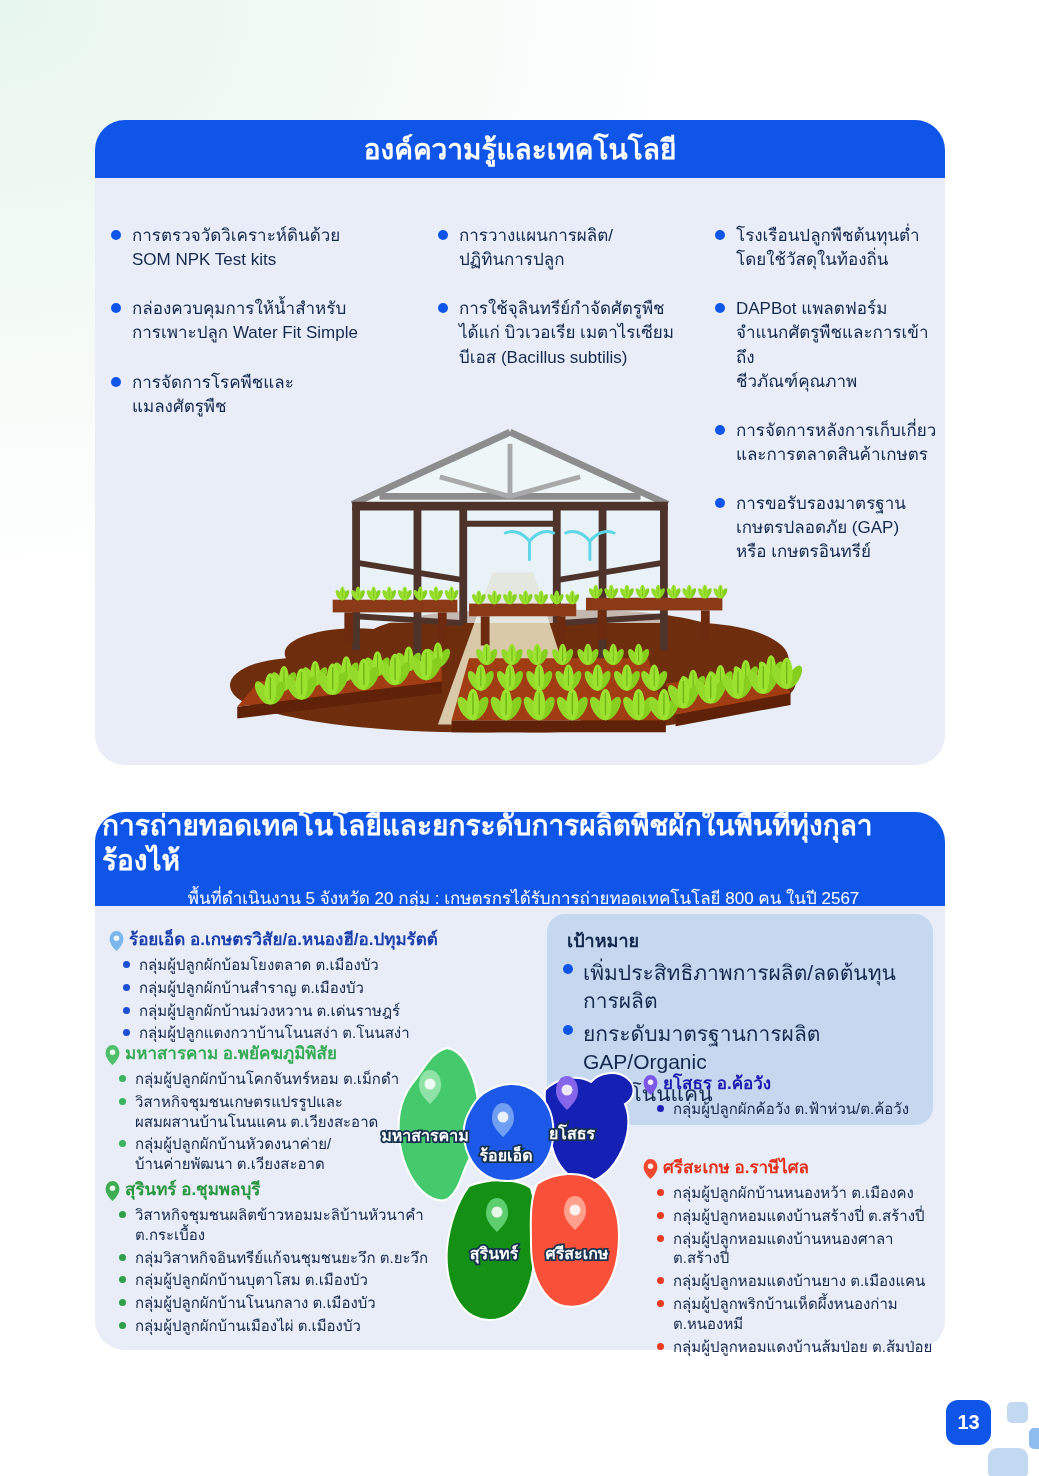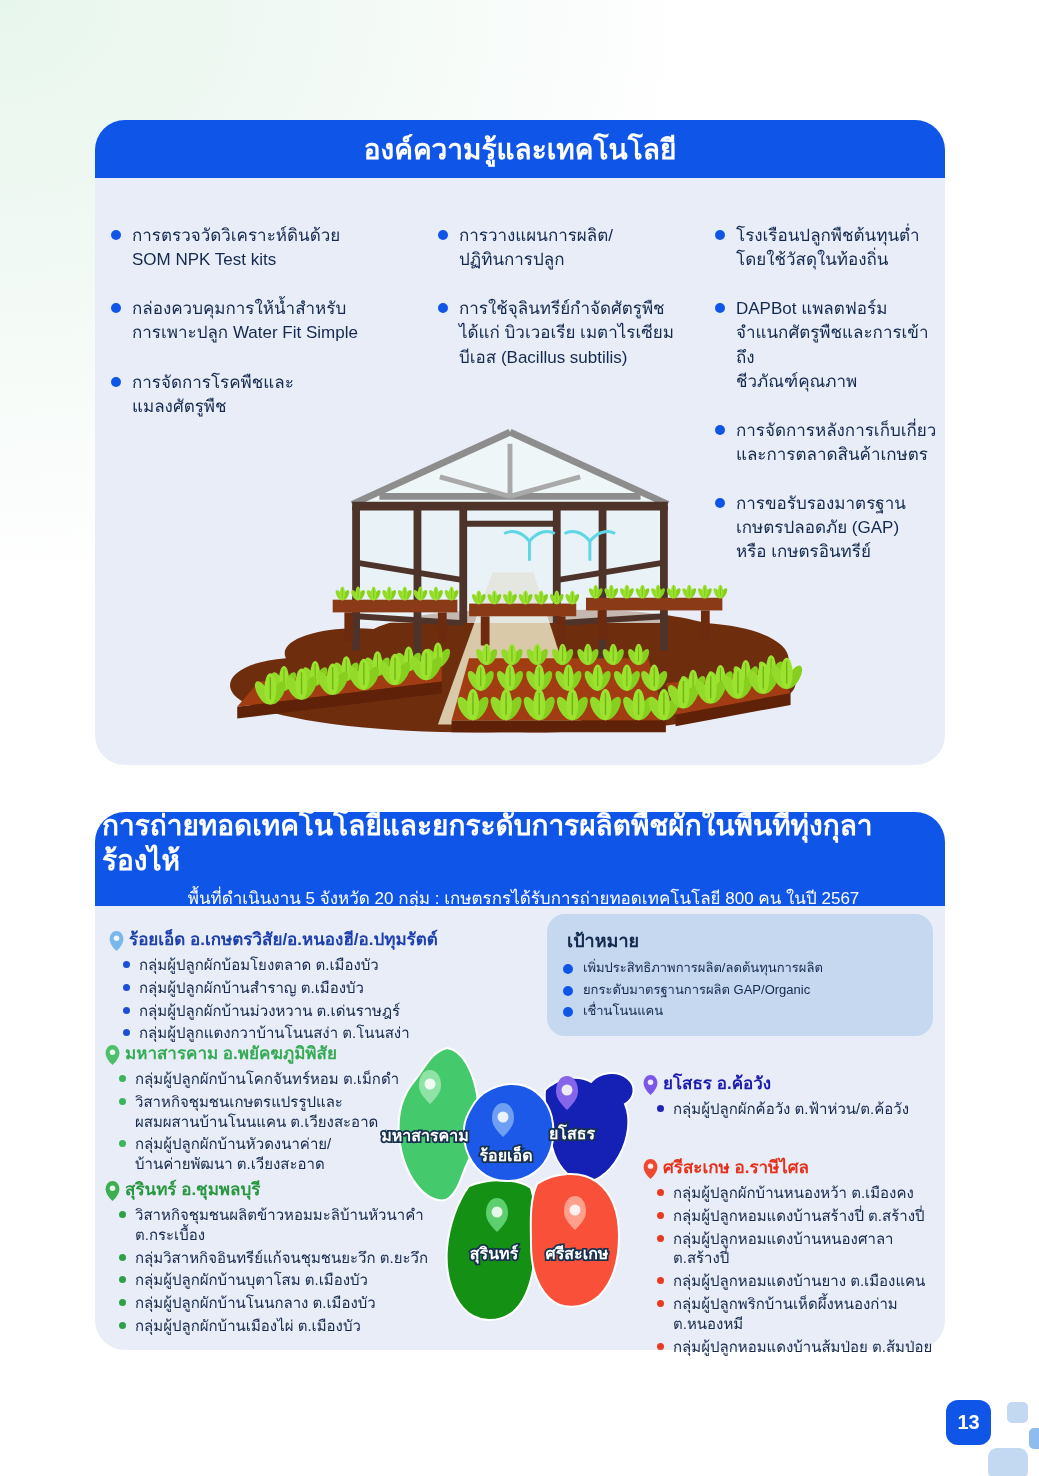--- a/index.html
+++ b/index.html
@@ -31,21 +31,21 @@
   .greenhouse{position:absolute;left:113px;top:292px;width:604px;height:353px;}
 
   
   .goal-box{
     position:absolute;left:452px;top:102px;width:386px;background:#c5d8ef;
     border-radius:18px;padding:10px 16px 12px 16px;box-sizing:border-box;
   }
   .goal-title{font-size:18px;font-weight:bold;color:#13294e;margin:2px 0 4px 4px;}
   .goal-item{display:flex;gap:10px;margin-bottom:4px;}
   .goal-item .b-dot{margin-top:5px;}
-  .goal-item .g-text{font-size:13px;color:#14294e;line-height:1.35;}
+  .goal-item .g-text{font-size:21px;color:#14294e;line-height:1.35;}
 
   .region{position:absolute;}
   .region-head{display:flex;align-items:flex-start;gap:5px;margin-bottom:3px;}
   .region-pin{flex:none;margin-top:0px;}
   .region-name{font-size:17px;font-weight:bold;line-height:1.2;}
   .region ul{list-style:none;margin:0;padding:0 0 0 14px;}
   .region li{display:flex;gap:9px;margin-bottom:3px;}
   .dot{flex:none;width:7px;height:7px;border-radius:50%;margin-top:6px;}
   .r-text{font-size:15px;color:#16294d;line-height:1.32;white-space:pre-line;}
   #region-roiet{left:14px;top:118px;width:430px;}

